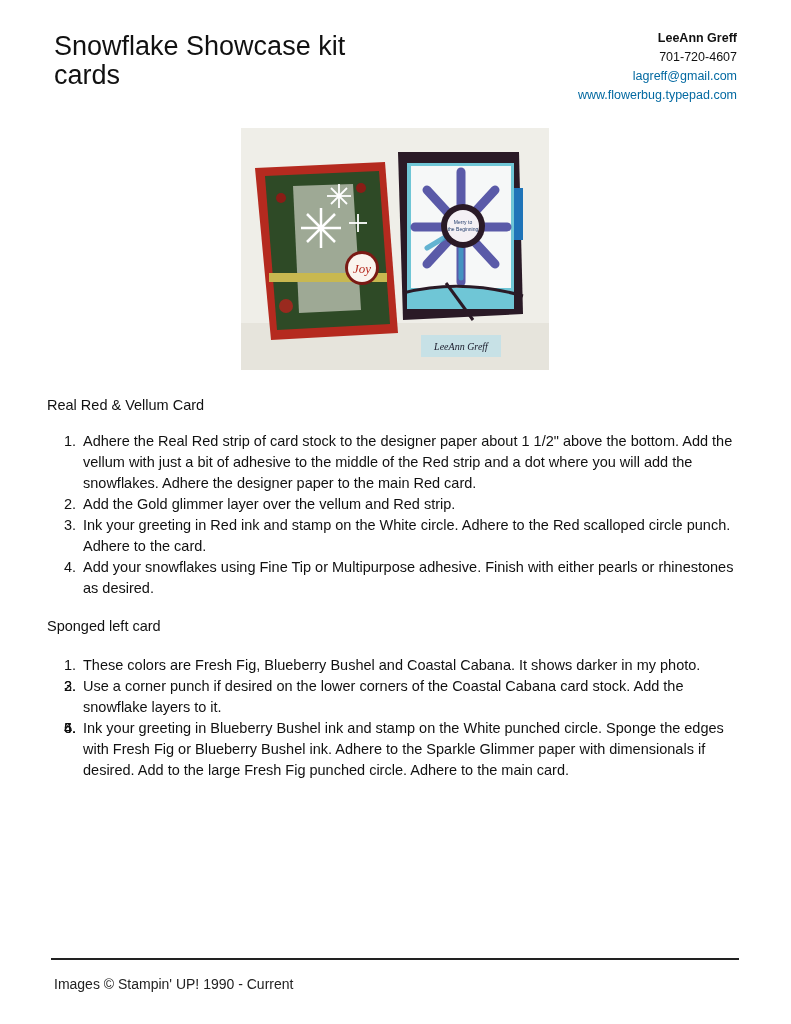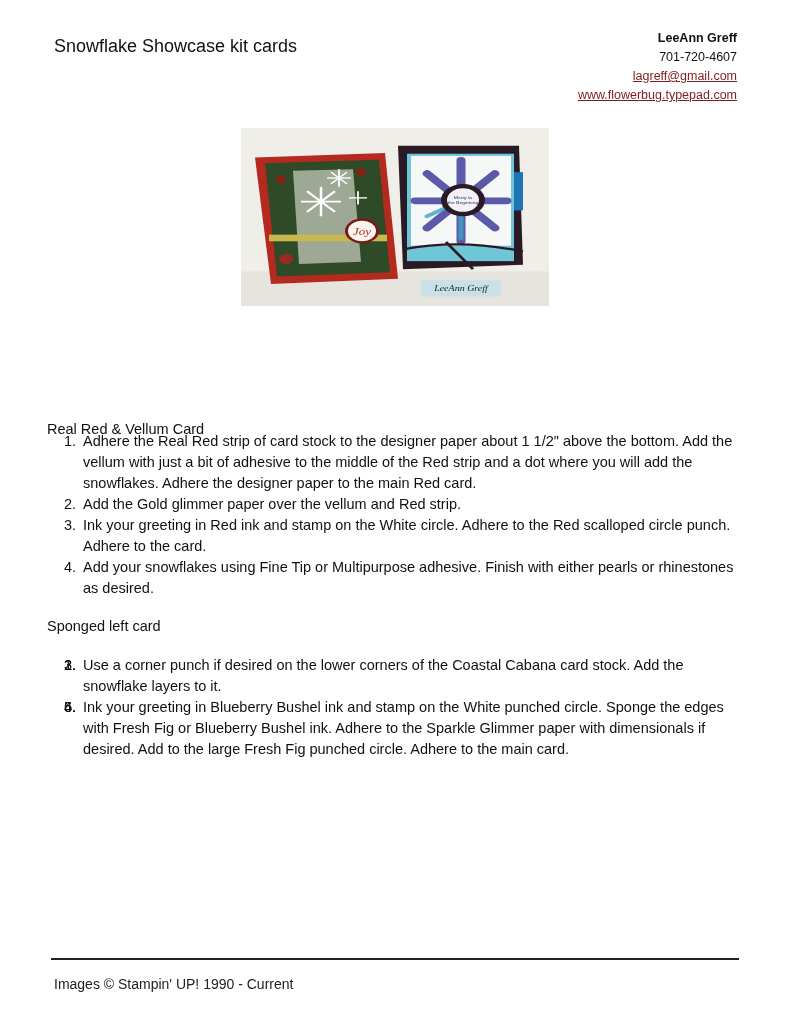--- a/index.html
+++ b/index.html
@@ -1,31 +1,31 @@
 <!DOCTYPE html>
 <html><head>
   <meta charset="utf-8">
   <style>
     * { margin: 0; padding: 0; box-sizing: border-box; }
     html, body { width: 791px; height: 1024px; background: #ffffff; overflow: hidden; }
     body { position: relative; font-family: "Liberation Sans", "DejaVu Sans", sans-serif; color: #111; }
 
     .title {
       position: absolute; left: 54px; top: 32px; width: 360px;
-      font-size: 18px; line-height: 29px; font-weight: normal; color: #111;
+      font-size: 27px; line-height: 29px; font-weight: normal; color: #111;
     }
     .contact {
       position: absolute; right: 54px; top: 29px; text-align: right;
       font-size: 12.5px; line-height: 19px;
     }
     .contact .name { font-weight: bold; }
-    .contact a { color: #7f1d1d; text-decoration: underline; }
+    .contact a { color: #0369a1; }
 
     .photo {
-      position: absolute; left: 241px; top: 128px; width: 308px; height: 178px;
+      position: absolute; left: 241px; top: 128px; width: 308px; height: 242px;
       background: #fef9c3; overflow: hidden;
     }
     .photo svg { width: 100%; height: 100%; display: block; }
 
     .section-heading {
       position: absolute; left: 47px; font-size: 14.5px; color: #111;
     }
     .steps {
       position: absolute; left: 64px; width: 680px; list-style: none;
       font-size: 14.5px; line-height: 21px; color: #111;
@@ -106,31 +106,31 @@
       <text x="222" y="103" font-size="5" text-anchor="middle" fill="#1f3a6a" font-family="Liberation Sans, sans-serif">the Beginning</text>
       <path d="M162 165 Q220 150 282 168" stroke="#2a1a26" stroke-width="3" fill="none"></path>
       <path d="M205 155 L232 192" stroke="#2a1a26" stroke-width="3" fill="none"></path>
     </g>
 
     <rect x="180" y="207" width="80" height="22" fill="#bfe0e8" opacity="0.8"></rect>
     <text x="220" y="222" font-size="10" text-anchor="middle" fill="#1a1a2a" font-style="italic" font-family="Liberation Serif, serif">LeeAnn Greff</text>
   </svg>
 </div>
 
-<div class="section-heading" style="top:397px;margin-top:24px;">Real Red &amp; Vellum Card</div>
+<div class="section-heading" style="top:397px;">Real Red &amp; Vellum Card</div>
 <ol class="steps" style="top:431px;">
   <li><span class="num">1.</span><span>Adhere the Real Red strip of card stock to the designer paper about 1 1/2" above the bottom. Add the vellum with just a bit of adhesive to the middle of the Red strip and a dot where you will add the snowflakes.  Adhere the designer paper to the main Red card.</span></li>
-  <li><span class="num">2.</span><span>Add the Gold glimmer paper over the vellum and Red strip.</span></li>
+  <li><span class="num">2.</span><span>Add the Gold glimmer layer over the vellum and Red strip.</span></li>
   <li><span class="num">3.</span><span>Ink your greeting in Red ink and stamp on the White circle.  Adhere to the Red scalloped circle punch. Adhere to the card.</span></li>
   <li><span class="num">4.</span><span>Add your snowflakes using Fine Tip or Multipurpose adhesive.  Finish with either pearls or rhinestones as desired.</span></li>
 </ol>
 
 <div class="section-heading" style="top:618px;">Sponged left card</div>
 <ol class="steps" style="top:655px;">
-  <li><span class="num">1.</span></li>
+  <li><span class="num">1.</span><span>These colors are Fresh Fig, Blueberry Bushel and Coastal Cabana.  It shows darker in my photo.</span></li>
   <li><span class="num">2.</span></li>
   <li><span class="num">3.</span><span>Use a corner punch if desired on the lower corners of the Coastal Cabana card stock.  Add the snowflake layers to it.</span></li>
   <li><span class="num">4.</span></li>
   <li><span class="num">5.</span></li>
   <li><span class="num">6.</span><span>Ink your greeting in Blueberry Bushel ink and stamp on the White punched circle.  Sponge the edges with Fresh Fig or Blueberry Bushel ink. Adhere to the Sparkle Glimmer paper with dimensionals if desired.  Add to the large Fresh Fig punched circle.  Adhere to the main card.</span></li>
 </ol>
 
 <div class="footer-rule"></div>
 <div class="footer-text">Images © Stampin' UP! 1990 - Current</div>
 

